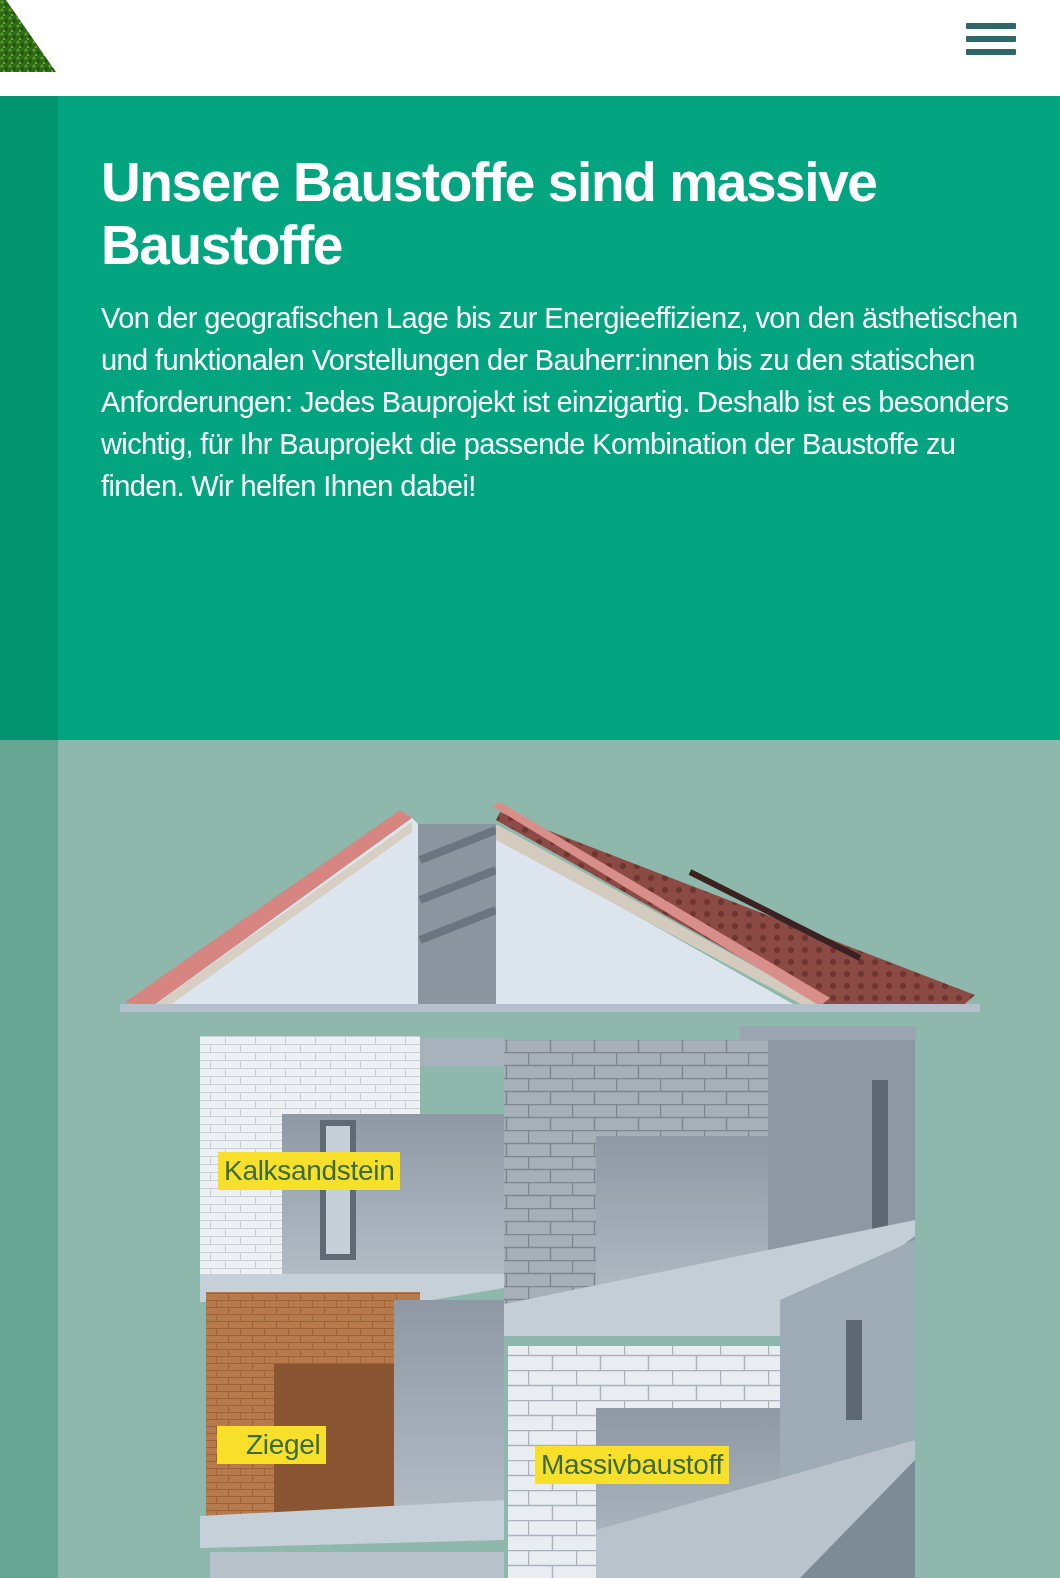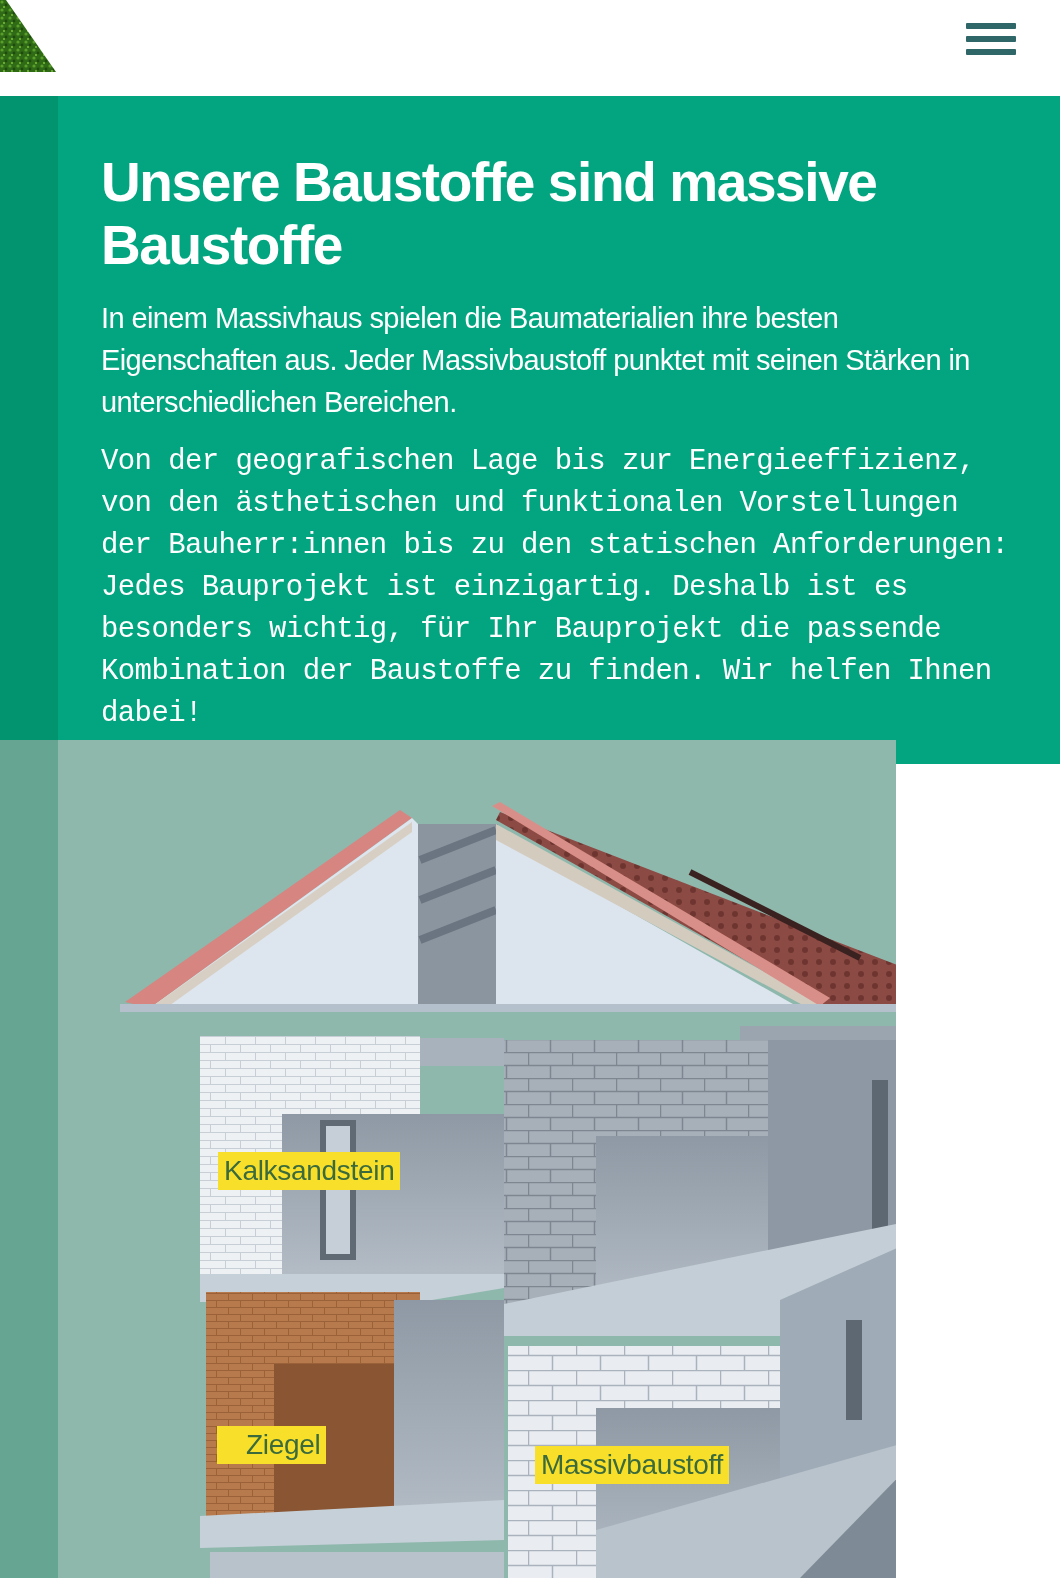--- a/index.html
+++ b/index.html
@@ -18,21 +18,21 @@
 
   
   .intro { position: absolute; left: 0; top: 72px; width: 1060px; height: 668px; background: #02a580; margin-top: 24px; }
   .intro-strip { position: absolute; left: 0; top: 0; width: 58px; height: 668px; background: #01946f; }
   .intro-content { position: absolute; left: 101px; top: 55px; width: 920px; color: #ffffff; }
   .intro-title { font-family: "Liberation Sans", sans-serif; font-weight: 700; font-size: 55px; line-height: 63px; letter-spacing: -1.4px; }
   .intro-p { font-size: 29px; line-height: 42px; letter-spacing: -0.6px; margin-top: 20px; }
   .intro-p + .intro-p { margin-top: 18px; font-family: Liberation Mono, monospace; }
 
   
-  .visual { position: absolute; left: 0; top: 740px; width: 896px; height: 838px; background: #8fb8ad; overflow: hidden; }
+  .visual { position: absolute; left: 0; top: 740px; width: 1060px; height: 838px; background: #8fb8ad; overflow: hidden; }
   .visual-strip { position: absolute; left: 0; top: 0; width: 58px; height: 838px; background: #66a592; }
   .house { position: absolute; left: 0; top: 0; width: 1060px; height: 838px; }
   .label { position: absolute; background: #f8e02a; color: #3b6b3c; font-family: "Liberation Sans", sans-serif; font-size: 28px; line-height: 34px; padding: 2px 6px; letter-spacing: -0.3px; }
 </style>
 </head>
 <body>
 
 <header class="header">
   <div class="logo-corner">
     <svg width="58" height="72" viewBox="0 0 58 72">
@@ -51,21 +51,20 @@
     <span></span>
     <span></span>
     <span></span>
   </div>
 </header>
 
 <section class="intro">
   <div class="intro-strip"></div>
   <div class="intro-content">
     <h1 class="intro-title">Unsere Baustoffe sind massive Baustoffe</h1>
-    <p class="intro-p">In einem Massivhaus spielen die Baumaterialien ihre besten Eigenschaften aus. Jeder Massivbaustoff punktet mit seinen Stärken in unterschiedlichen Bereichen.</p>
     <p class="intro-p">Von der geografischen Lage bis zur Energieeffizienz, von den ästhetischen und funktionalen Vorstellungen der Bauherr:innen bis zu den statischen Anforderungen: Jedes Bauprojekt ist einzigartig. Deshalb ist es besonders wichtig, für Ihr Bauprojekt die passende Kombination der Baustoffe zu finden. Wir helfen Ihnen dabei!</p>
   </div>
 </section>
 
 <section class="visual">
   <div class="visual-strip"></div>
 
   <svg class="house" width="1060" height="838" viewBox="0 0 1060 838">
     <defs>
       <pattern id="tiles" width="14" height="12" patternUnits="userSpaceOnUse">

